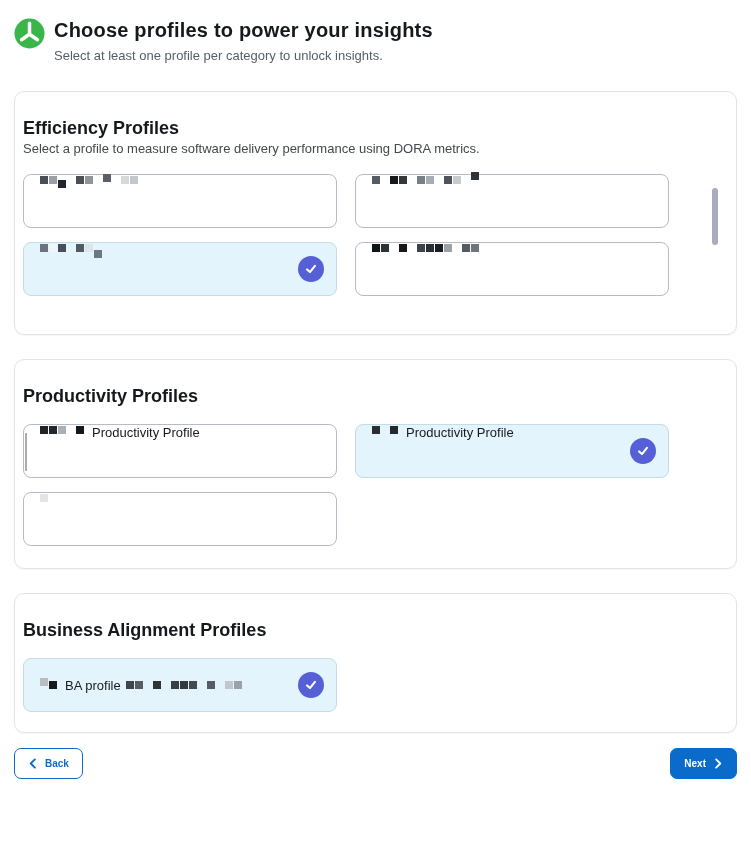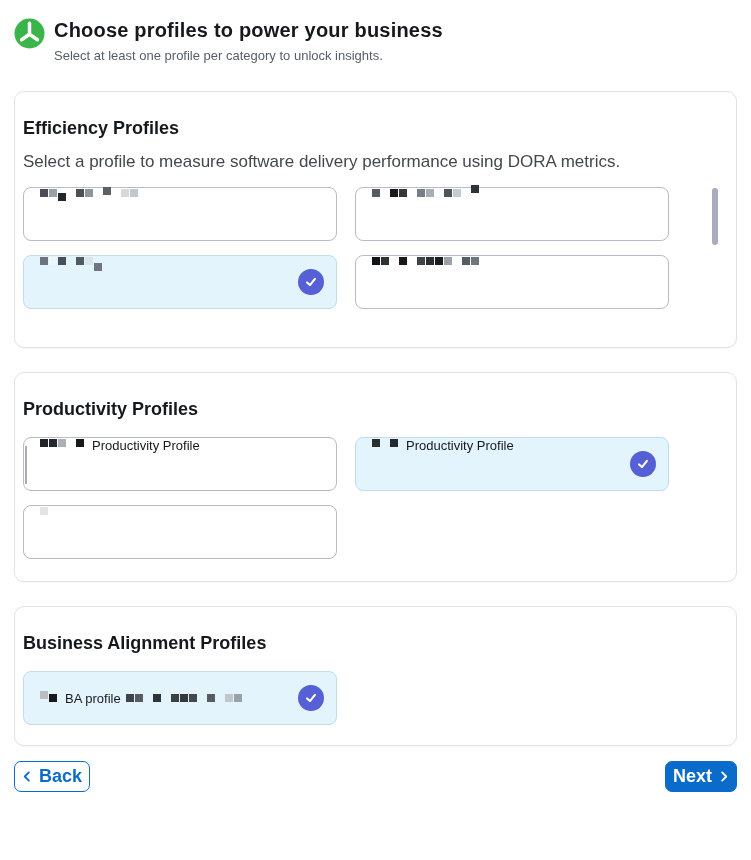--- a/index.html
+++ b/index.html
@@ -15,21 +15,21 @@
 
   
   .card { position:relative; margin:0 14px; background:#fff; border:1px solid #e2e3e9;
           border-radius:10px; box-shadow:0 1px 2px rgba(0,0,0,.04);
           padding:24px 20px 20px 8px; }
   .card + .card { margin-top:24px; }
   #card-efficiency { margin-top:26px; padding-bottom:38px; }
   #card-productivity { padding-bottom:22px; }
   #card-business { padding-bottom:20px; }
   .card-title { font-size:18px; font-weight:bold; color:#15191d; line-height:24px; }
-  .card-desc { font-size:17px; color:#42484e; line-height:18px; margin-top:13px; }
+  .card-desc { font-size:13px; color:#42484e; line-height:18px; }
 
   .options { margin-top:16px; display:grid; grid-template-columns:314px 314px;
              column-gap:18px; row-gap:14px; }
 
   .tile { position:relative; height:54px; border:1px solid #b8bac8; border-radius:8px;
           background:#fff; display:flex; padding:0 44px 0 16px;
           cursor:pointer; }
   .tile.selected { background:#e4f4fd; border-color:#c2dcea; }
   .tile-label { font-size:13px; color:#17191c; margin-left:7px; white-space:nowrap; }
 
@@ -46,43 +46,43 @@
                  display:flex; align-items:center; justify-content:center; }
 
   .caret-artifact { position:absolute; left:1px; top:8px; width:2px; height:38px;
                     background:#a9adb2; }
 
   .scroll-thumb { position:absolute; right:18px; top:96px; width:6px; height:57px;
                   background:#a9acbe; border-radius:3px; cursor:pointer; }
 
   
   .footer { margin:15px 14px 0 14px; display:flex; justify-content:space-between; align-items:center; }
-  .btn { display:inline-flex; align-items:center; gap:6px; height:31px; padding:0 7px;
-         border-radius:7px; font-size:18px; font-weight:bold; cursor:pointer;
+  .btn { display:inline-flex; align-items:center; gap:6px; height:31px; padding:0 13px;
+         border-radius:7px; font-size:10px; font-weight:bold; cursor:pointer;
          font-family:"Liberation Sans", sans-serif; }
   .btn-back { background:#fff; border:1.5px solid #0b6bcb; color:#0b6bcb; }
   .btn-next { background:#0b6bcb; border:1.5px solid #0b6bcb; color:#fff; }
   .chev { display:inline-flex; align-items:center; }
 </style>
 </head>
 <body>
 
 <div class="header">
   <span class="logo">
     <svg viewBox="0 0 32 32" width="31" height="31">
       <circle cx="16" cy="16" r="15.5" fill="#3ab54a"></circle>
       <g stroke="#ffffff" stroke-width="3.6" stroke-linecap="round">
         <line x1="16" y1="15.2" x2="16" y2="5.5"></line>
         <line x1="16" y1="16.8" x2="7.8" y2="22.4"></line>
         <line x1="16" y1="16.8" x2="24.2" y2="22.4"></line>
       </g>
     </svg>
   </span>
   <div class="header-text">
-    <div class="page-title">Choose profiles to power your business</div>
+    <div class="page-title">Choose profiles to power your insights</div>
     <div class="page-subtitle">Select at least one profile per category to unlock insights.</div>
   </div>
 </div>
 
 <div class="card" id="card-efficiency">
   <div class="card-title">Efficiency Profiles</div>
   <div class="card-desc">Select a profile to measure software delivery performance using DORA metrics.</div>
   <div class="options">
     <div class="tile">
       <span class="redact">

